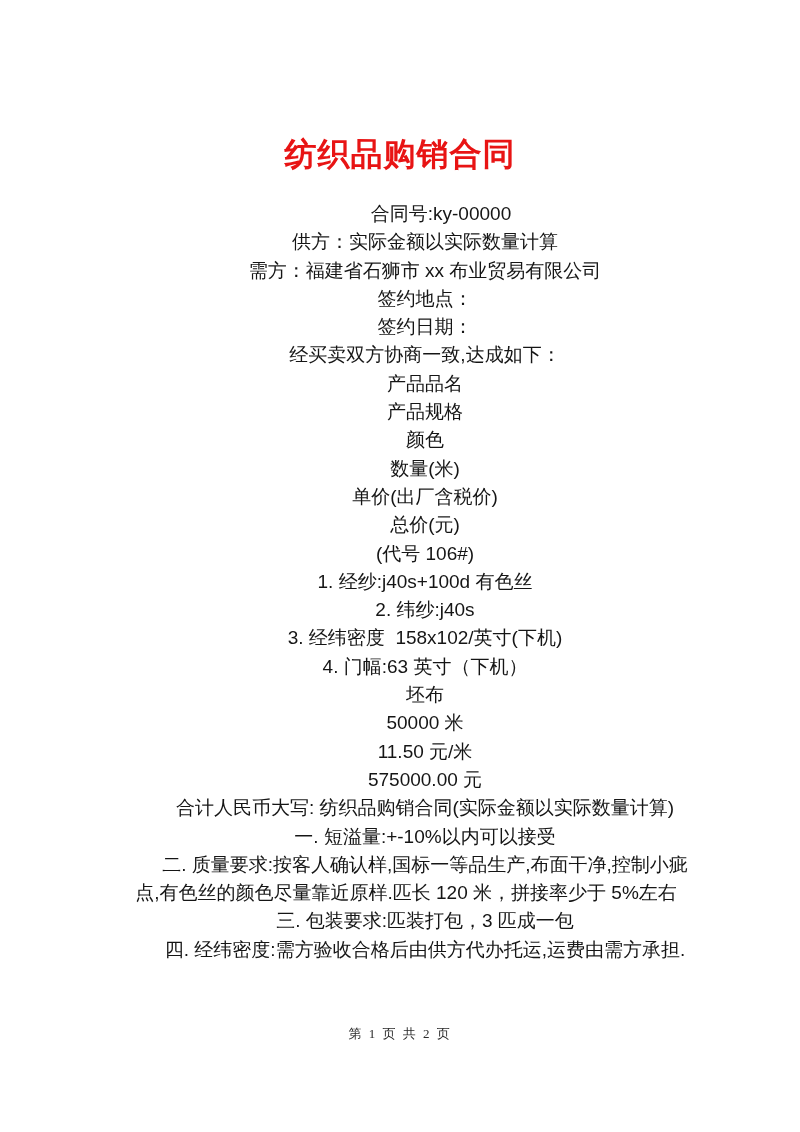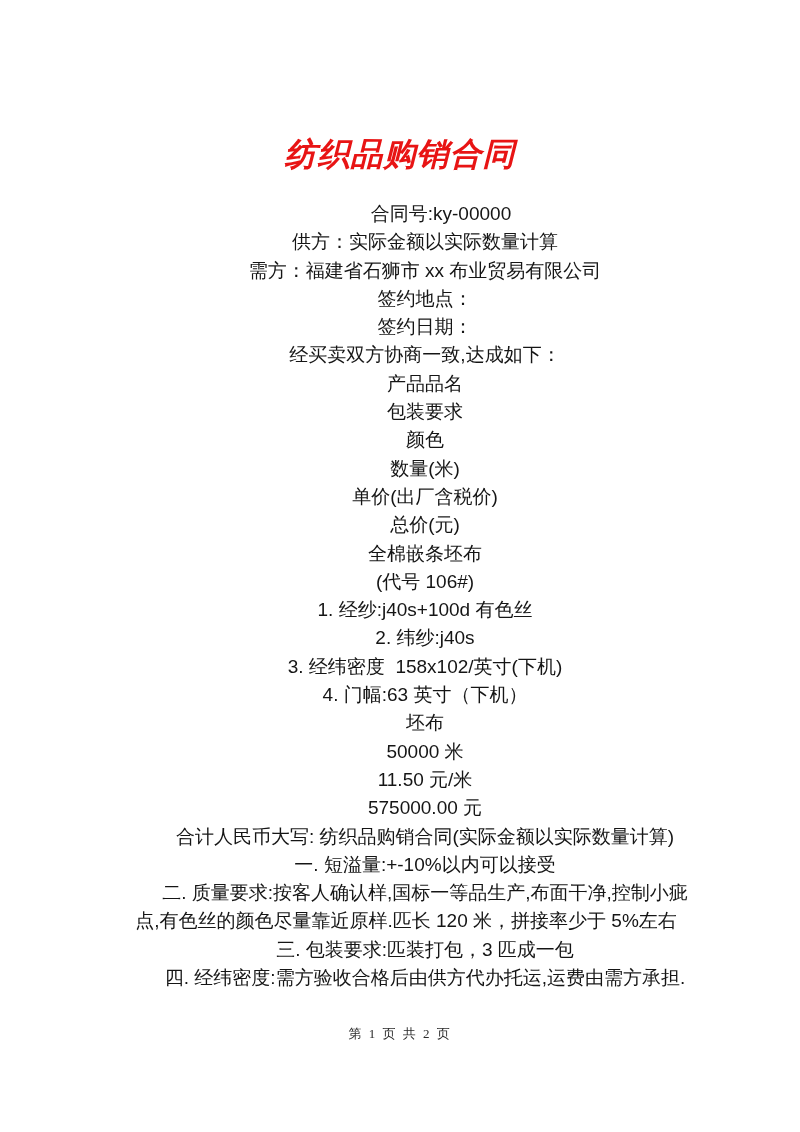--- a/index.html
+++ b/index.html
@@ -55,36 +55,35 @@
     font-size: 13px;
     letter-spacing: 2px;
     color: #2b2b2b;
     margin-top: 24px;
   }
 </style>
 </head>
 <body>
 
 <div class="page">
-  <h1 class="title" style="color: rgb(232, 20, 20); font-style: italic;">纺织品购销合同</h1>
+  <h1 class="title" style="color: rgb(232, 20, 20);">纺织品购销合同</h1>
 
   <div class="body">
       <p class="para contract-no">合同号:ky-00000</p>
       <p class="para ">供方：实际金额以实际数量计算</p>
       <p class="para ">需方：福建省石狮市 xx 布业贸易有限公司</p>
       <p class="para ">签约地点：</p>
       <p class="para ">签约日期：</p>
       <p class="para ">经买卖双方协商一致,达成如下：</p>
       <p class="para ">产品品名</p>
-      <p class="para ">包装要求</p>
+      <p class="para ">产品规格</p>
       <p class="para ">颜色</p>
       <p class="para ">数量(米)</p>
       <p class="para ">单价(出厂含税价)</p>
       <p class="para ">总价(元)</p>
-      <p class="para ">全棉嵌条坯布</p>
       <p class="para ">(代号 106#)</p>
       <p class="para ">1. 经纱:j40s+100d 有色丝</p>
       <p class="para ">2. 纬纱:j40s</p>
       <p class="para ">3. 经纬密度  158x102/英寸(下机)</p>
       <p class="para ">4. 门幅:63 英寸（下机）</p>
       <p class="para ">坯布</p>
       <p class="para ">50000 米</p>
       <p class="para ">11.50 元/米</p>
       <p class="para ">575000.00 元</p>
       <p class="para ">合计人民币大写: 纺织品购销合同(实际金额以实际数量计算)</p>

